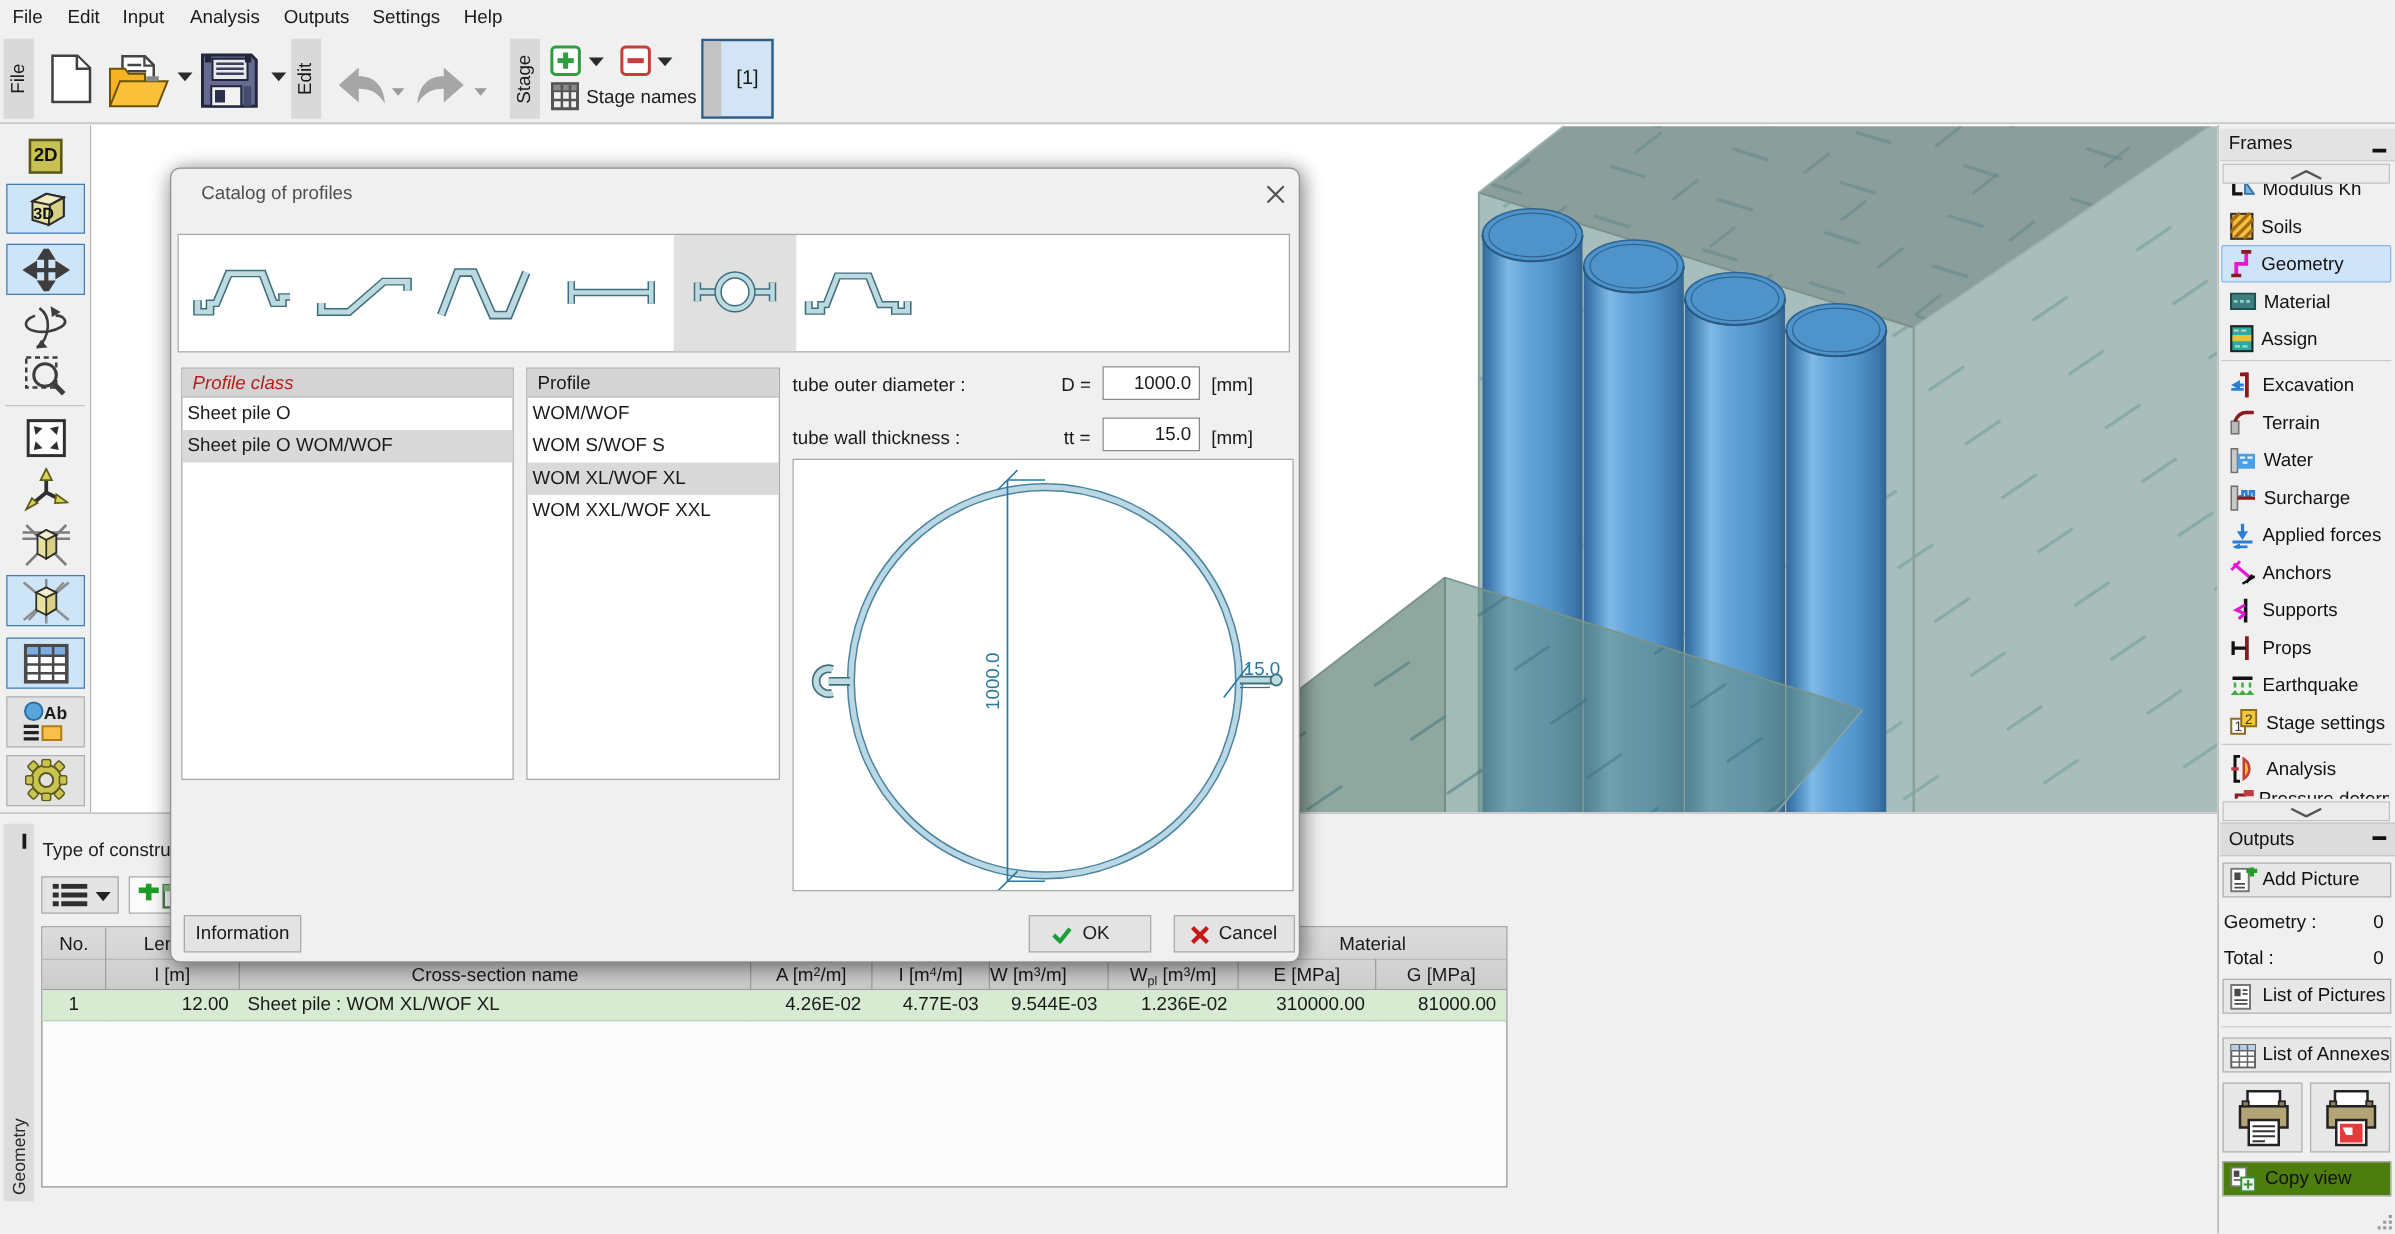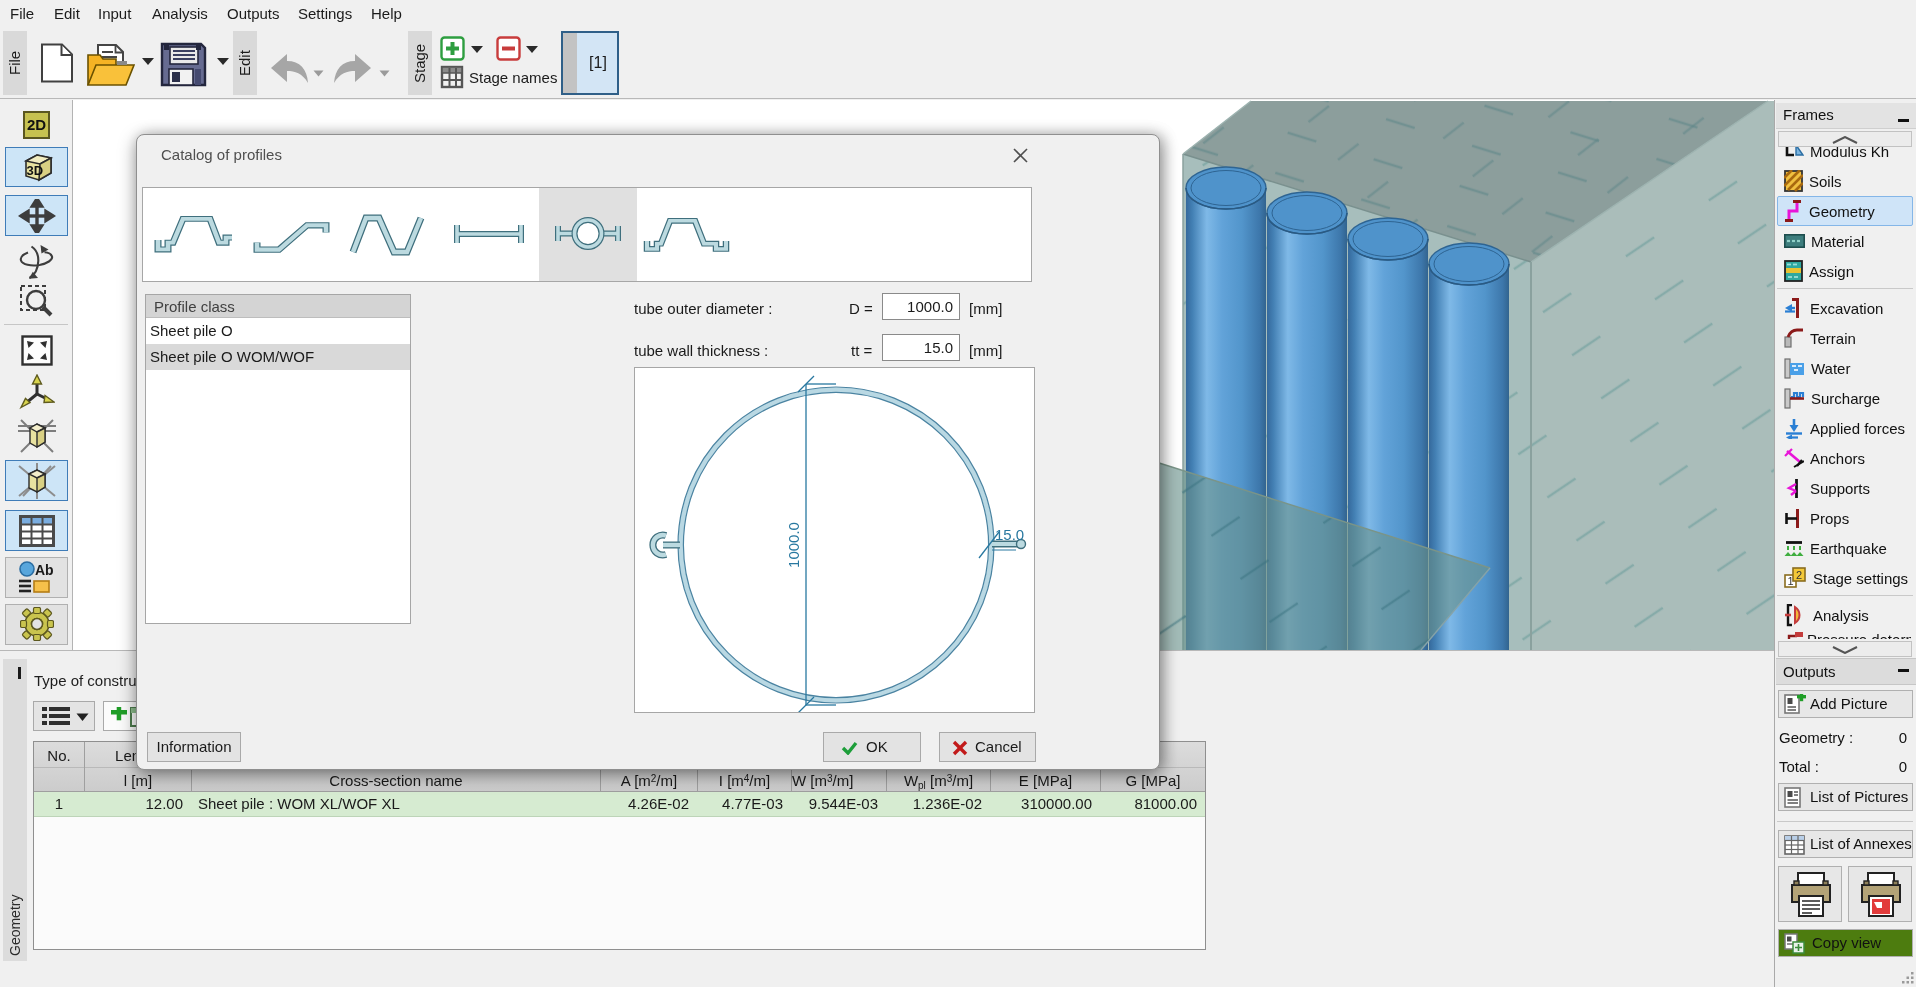--- a/index.html
+++ b/index.html
@@ -678,21 +678,21 @@
         <rect x="9" y="0" width="2.5" height="2.5"></rect>
         <rect x="9" y="4.5" width="2.5" height="2.5"></rect>
         <rect x="4.5" y="4.5" width="2.5" height="2.5"></rect>
         <rect x="9" y="9" width="2.5" height="2.5"></rect>
         <rect x="4.5" y="9" width="2.5" height="2.5"></rect>
         <rect x="0" y="9" width="2.5" height="2.5"></rect>
       </g>
   </svg>
 </div>
 
-<div id="dialog" class="abs" style="left:136px;top:134px;width:1024px;height:636px;background:#f0f0f0;border:1px solid #8f8f8f;border-radius:8px;box-shadow:0 5px 18px rgba(0,0,0,0.38), 4px 0 14px rgba(0,0,0,0.22);">
+<div id="dialog" class="abs" style="left:136px;top:134px;width:904px;height:636px;background:#f0f0f0;border:1px solid #8f8f8f;border-radius:8px;box-shadow:0 5px 18px rgba(0,0,0,0.38), 4px 0 14px rgba(0,0,0,0.22);">
   <div class="abs" style="left:24px;top:11px;font-size:15px;color:#4f4f4f;">Catalog of profiles</div>
   <svg class="abs" style="left:876px;top:13px;" width="15" height="15" viewBox="0 0 15 15">
       <g stroke="#4f4f4f" stroke-width="1.6">
         <line x1="1" y1="1" x2="14" y2="14"></line>
         <line x1="14" y1="1" x2="1" y2="14"></line>
       </g>
     </svg>
 
   <div class="abs" style="left:5px;top:52px;width:890px;height:95px;background:#ffffff;border:1px solid #a6a6a6;">
     <div class="abs" style="left:396px;top:0;width:98px;height:93px;background:#e0e0e0;"></div>
@@ -732,30 +732,47 @@
 
       <g transform="translate(499,18.7) scale(1,0.88)">
         <path d="M5,39 v9 h10 v-6 h4 l9,-26 h25 l9,26 h12 v6 h10 v-9" fill="none" stroke="#3f6f7d" stroke-width="6.5"></path>
         <path d="M5,39 v9 h10 v-6 h4 l9,-26 h25 l9,26 h12 v6 h10 v-9" fill="none" stroke="#bcdae0" stroke-width="4"></path>
       </g>
     </svg>
   </div>
 
   <div class="abs" style="left:8px;top:159px;width:266px;height:330px;background:#ffffff;border:1px solid #a6a6a6;">
     <div class="abs" style="left:0;top:0;width:264px;height:23px;background:#d4d4d4;border-bottom:1px solid #bdbdbd;">
-        <span style="position:absolute;left:8px;top:3px;font-size:15px;color:#404040;">Profile class</span>
+        <span style="position:absolute;left:8px;top:3px;font-size:15px;color:#b91c1c;font-style:italic;">Profile class</span>
       </div>
     <div class="abs" style="left:0;top:23px;width:264px;height:26px;">
         <span style="position:absolute;left:4px;top:4px;font-size:15px;color:#1a1a1a;">Sheet pile O</span>
       </div>
     <div class="abs" style="left:0;top:49px;width:264px;height:26px;background:#d9d9d9;">
         <span style="position:absolute;left:4px;top:4px;font-size:15px;color:#1a1a1a;">Sheet pile O WOM/WOF</span>
       </div>
   </div>
 
+  <div class="abs" style="left:284px;top:159px;width:203px;height:330px;background:#ffffff;border:1px solid #a6a6a6;">
+    <div class="abs" style="left:0;top:0;width:201px;height:23px;background:#d4d4d4;border-bottom:1px solid #bdbdbd;">
+        <span style="position:absolute;left:8px;top:3px;font-size:15px;color:#1a1a1a;">Profile</span>
+      </div>
+    <div class="abs" style="left:0;top:23px;width:201px;height:26px;">
+        <span style="position:absolute;left:4px;top:4px;font-size:15px;color:#1a1a1a;">WOM/WOF</span>
+      </div>
+    <div class="abs" style="left:0;top:49px;width:201px;height:26px;">
+        <span style="position:absolute;left:4px;top:4px;font-size:15px;color:#1a1a1a;">WOM S/WOF S</span>
+      </div>
+    <div class="abs" style="left:0;top:75px;width:201px;height:26px;background:#d9d9d9;">
+        <span style="position:absolute;left:4px;top:4px;font-size:15px;color:#1a1a1a;">WOM XL/WOF XL</span>
+      </div>
+    <div class="abs" style="left:0;top:101px;width:201px;height:26px;">
+        <span style="position:absolute;left:4px;top:4px;font-size:15px;color:#1a1a1a;">WOM XXL/WOF XXL</span>
+      </div>
+  </div>
 
   <div class="abs" style="left:497px;top:165px;font-size:15px;color:#1a1a1a;">tube outer diameter :</div>
   <div class="abs" style="left:712px;top:165px;font-size:15px;color:#1a1a1a;">D =</div>
   <div class="abs" style="left:745px;top:158px;width:78px;height:27px;background:#ffffff;border:1px solid #8a8a8a;">
       <span style="position:absolute;right:6px;top:4px;font-size:15px;color:#1a1a1a;">1000.0</span>
     </div>
   <div class="abs" style="left:832px;top:165px;font-size:15px;color:#1a1a1a;">[mm]</div>
   <div class="abs" style="left:497px;top:207px;font-size:15px;color:#1a1a1a;">tube wall thickness :</div>
   <div class="abs" style="left:714px;top:207px;font-size:15px;color:#1a1a1a;">tt =</div>
   <div class="abs" style="left:745px;top:199px;width:78px;height:27px;background:#ffffff;border:1px solid #8a8a8a;">

